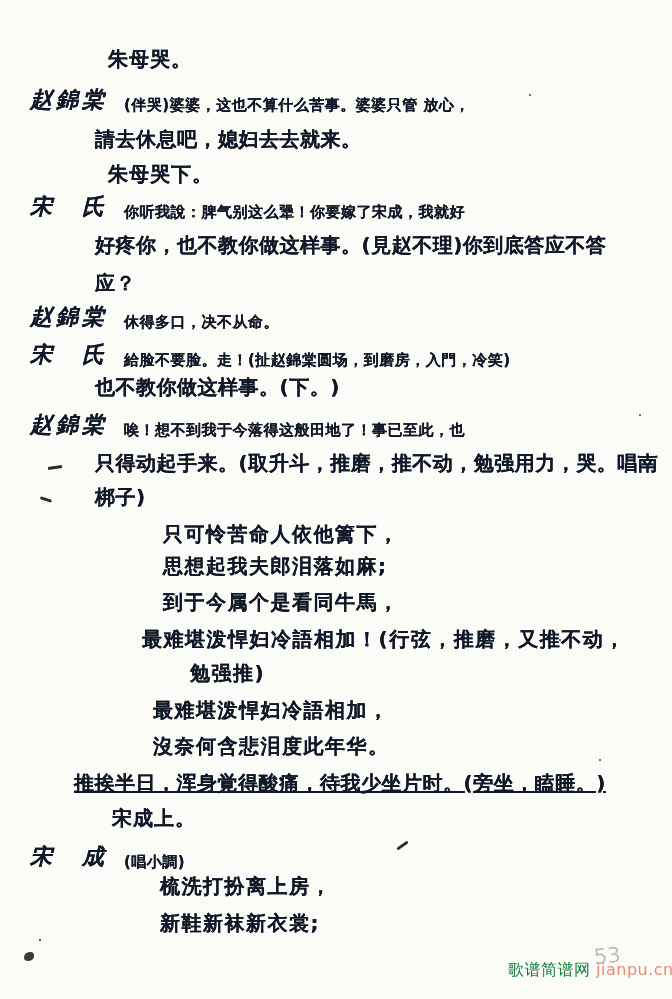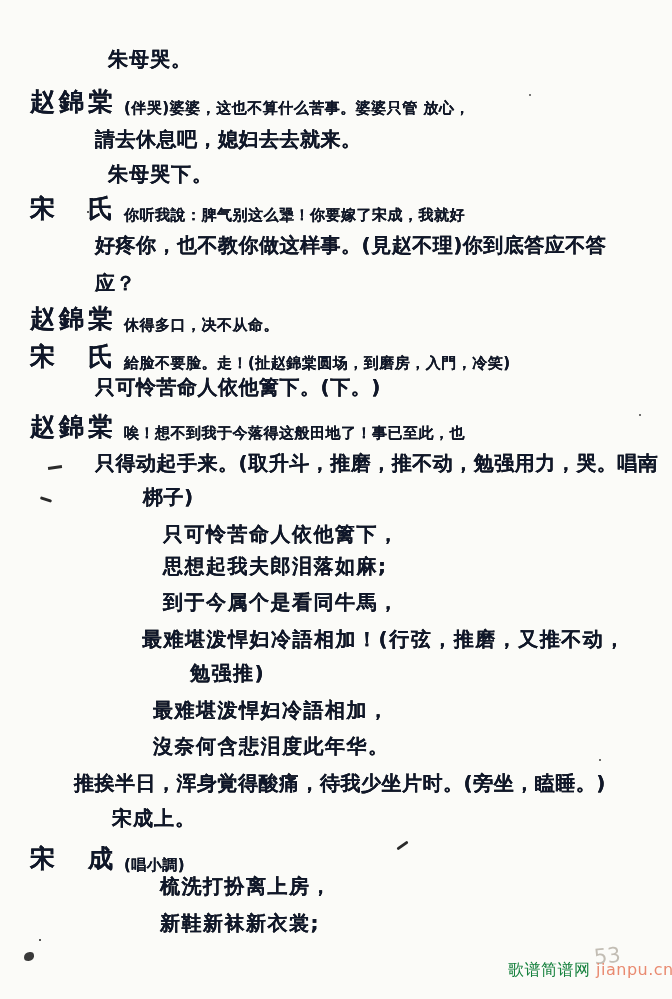--- a/index.html
+++ b/index.html
@@ -25,45 +25,45 @@
       radial-gradient(circle 1.6px at 40px 940px,#555 60%,transparent 61%),
       radial-gradient(circle 1px at 420px 900px,#6d6d6d 60%,transparent 61%),
       radial-gradient(circle 1.2px at 560px 640px,#6d6d6d 60%,transparent 61%),
       radial-gradient(circle 1px at 200px 70px,#787878 60%,transparent 61%);
   }
   .line{position:absolute;white-space:nowrap;color:#0f172a;font-weight:700;
         text-shadow:0 0 .6px #1a1814;}
   .stage{font-size:20px;letter-spacing:1px;}
   .dialog{font-size:20px;letter-spacing:.5px;}
   .verse{font-size:20px;letter-spacing:1.5px;}
-  .speaker{display:inline-block;min-width:94px;font-size:25px;
-           letter-spacing:4px;vertical-align:bottom;}
+  .speaker{display:inline-block;min-width:94px;font-size:22px;
+           letter-spacing:4px;vertical-align:bottom;font-style:italic;}
   .dlgtext{display:inline-block;font-size:15px;letter-spacing:.5px;vertical-align:bottom;}
   
   .l0 {top:46px; left:108px;}
   .l1 {top:85px; left:30px;}
   .l2 {top:126px;left:95px;}
   .l3 {top:161px;left:108px;}
   .l4 {top:192px;left:30px;}
   .l5 {top:232px;left:95px;}
   .l6 {top:270px;left:95px;}
   .l7 {top:302px;left:30px;}
   .l8 {top:340px;left:30px;}
   .l9 {top:374px;left:95px;}
   .l10{top:410px;left:30px;}
   .l11{top:450px;left:95px;}
-  .l12{top:484px;left:95px;margin-left:48px;}
+  .l12{top:484px;left:95px;}
   .l13{top:521px;left:163px;}
   .l14{top:553px;left:163px;}
   .l15{top:589px;left:163px;}
   .l16{top:626px;left:142px;}
   .l17{top:660px;left:190px;}
   .l18{top:697px;left:153px;}
   .l19{top:733px;left:153px;}
-  .l20{top:770px;left:74px;}
+  .l20{top:770px;left:74px;text-decoration:underline;}
   .l21{top:805px;left:112px;}
   .l22{top:842px;left:30px;}
   .l23{top:873px;left:160px;}
   .l24{top:910px;left:153px;margin-left:7px;}
   
   .mark{position:absolute;background:#2a2a2a;}
   .mark-dash{top:466px;left:48px;width:14px;height:3px;transform:rotate(-8deg);}
   .mark-tilde{top:498px;left:40px;width:12px;height:3px;transform:rotate(18deg);border-radius:2px;}
   .mark-check{top:844px;left:396px;width:13px;height:3px;transform:rotate(-35deg);border-radius:2px;}
   .mark-blob{top:952px;left:24px;width:10px;height:9px;border-radius:60% 40% 55% 45%;background:#3a3a3a;}
@@ -95,21 +95,21 @@
 <div class="line dialog l5">好疼你，也不教你做这样事。(見赵不理)你到底答应不答</div>
 <div class="line dialog l6">应？</div>
 
 <div class="line l7">
   <span class="speaker">赵錦棠</span><span class="dlgtext">休得多口，决不从命。</span>
 </div>
 
 <div class="line l8">
   <span class="speaker">宋　氏</span><span class="dlgtext">給脸不要脸。走！(扯赵錦棠圆场，到磨房，入門，冷笑)</span>
 </div>
-<div class="line dialog l9">只可怜苦命人依他篱下。(下。)</div>
+<div class="line dialog l9">也不教你做这样事。(下。)</div>
 
 <div class="line l10">
   <span class="speaker">赵錦棠</span><span class="dlgtext">唉！想不到我于今落得这般田地了！事已至此，也</span>
 </div>
 <div class="line dialog l11">只得动起手来。(取升斗，推磨，推不动，勉强用力，哭。唱南</div>
 <div class="line dialog l12">梆子)</div>
 
 <div class="line verse l13">只可怜苦命人依他篱下，</div>
 <div class="line verse l14">思想起我夫郎泪落如麻;</div>
 <div class="line verse l15">到于今属个是看同牛馬，</div>

